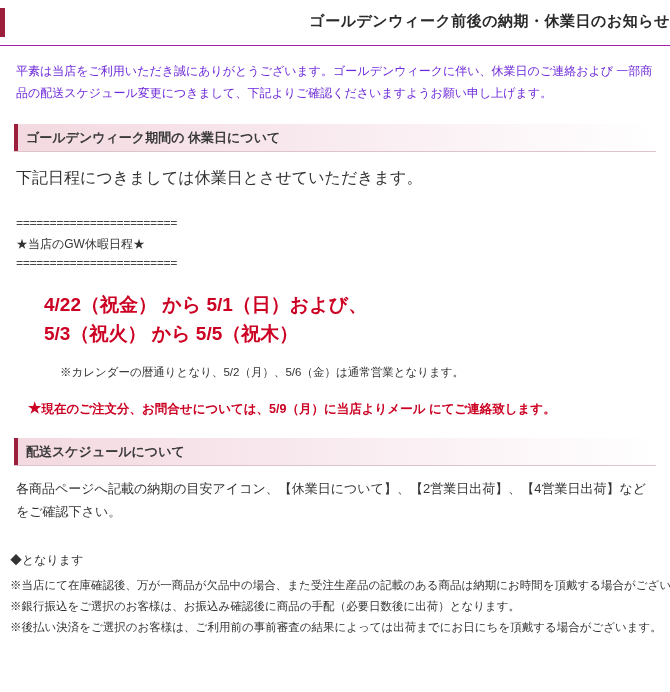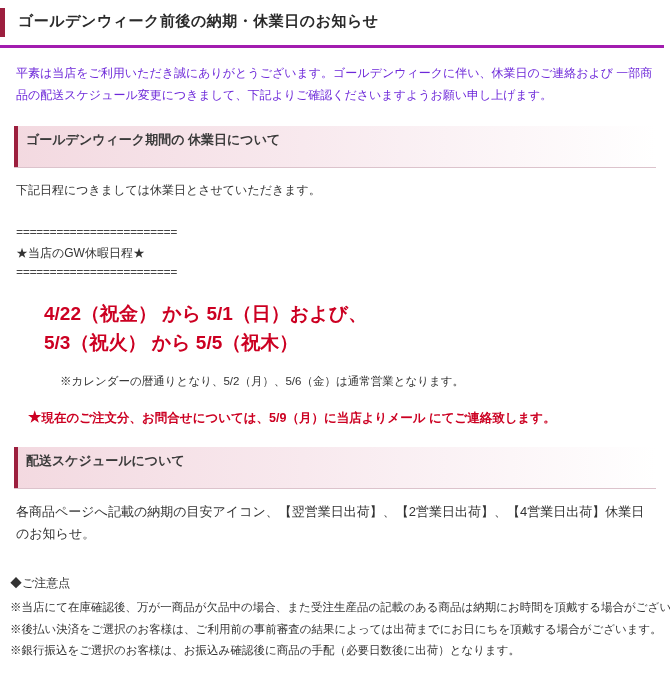--- a/index.html
+++ b/index.html
@@ -19,22 +19,23 @@
     width: 670px;
     height: 692px;
     position: relative;
     box-sizing: border-box;
   }
 
   
   .title-bar {
     position: relative;
     padding: 12px 0 14px 18px;
-    border-bottom: 3px solid #a21caf;
-    margin: 0 6px 0 0;
+    border-bottom: 1px solid #a21caf;
+    margin: 0 0 0 0;
+    text-align: right;
   }
   .title-bar::before {
     content: "";
     position: absolute;
     left: 0;
     top: 8px;
     bottom: 8px;
     width: 5px;
     background: #9c1f3e;
   }
@@ -49,21 +50,21 @@
     padding: 14px 16px 6px 16px;
     font-size: 12px;
     line-height: 1.85;
     color: #6d28d9;
   }
 
   
   .section-head {
     position: relative;
     margin: 14px 14px 0 14px;
-    height: 42px;
+    height: 28px;
     line-height: 26px;
     background: linear-gradient(to right, #f3d9e0 0%, #f8e9ee 45%, #ffffff 100%);
     border-bottom: 1px solid #dcc3cc;
     padding-left: 12px;
     box-sizing: border-box;
   }
   .section-head::before {
     content: "";
     position: absolute;
     left: 0;
@@ -73,21 +74,21 @@
     background: #9c1f3e;
   }
   .section-head .label {
     font-size: 13px;
     font-weight: bold;
     color: #3a3a3a;
   }
 
   .para {
     padding: 12px 16px 0 16px;
-    font-size: 12px;
+    font-size: 16px;
     line-height: 1.8;
   }
 
   .divider-line {
     padding: 0 16px;
     font-size: 12px;
     line-height: 1.6;
     color: #444;
     font-family: "Liberation Mono", monospace;
     letter-spacing: -0.5px;
@@ -175,22 +176,22 @@
   <div class="note-small">※カレンダーの暦通りとなり、5/2（月）、5/6（金）は通常営業となります。</div>
 
   <div class="alert-line">
     <span class="star">★</span><span>現在のご注文分、お問合せについては、5/9（月）に当店よりメール にてご連絡致します。</span>
   </div>
 
   <div class="section-head" style="margin-top:20px;">
     <span class="label">配送スケジュールについて</span>
   </div>
 
-  <div class="body-text">各商品ページへ記載の納期の目安アイコン、【翌営業日出荷】、【2営業日出荷】、【4営業日出荷】休業日のお知らせ。</div>
+  <div class="body-text">各商品ページへ記載の納期の目安アイコン、【休業日について】、【2営業日出荷】、【4営業日出荷】などをご確認下さい。</div>
 
   <div class="notice-block">
-    <div class="head">◆ご注意点</div>
+    <div class="head">◆となります</div>
     <div class="row">※当店にて在庫確認後、万が一商品が欠品中の場合、また受注生産品の記載のある商品は納期にお時間を頂戴する場合がございます。</div>
+    <div class="row">※銀行振込をご選択のお客様は、お振込み確認後に商品の手配（必要日数後に出荷）となります。</div>
     <div class="row">※後払い決済をご選択のお客様は、ご利用前の事前審査の結果によっては出荷までにお日にちを頂戴する場合がございます。</div>
-    <div class="row">※銀行振込をご選択のお客様は、お振込み確認後に商品の手配（必要日数後に出荷）となります。</div>
   </div>
 
 </div>
 
 </body></html>

